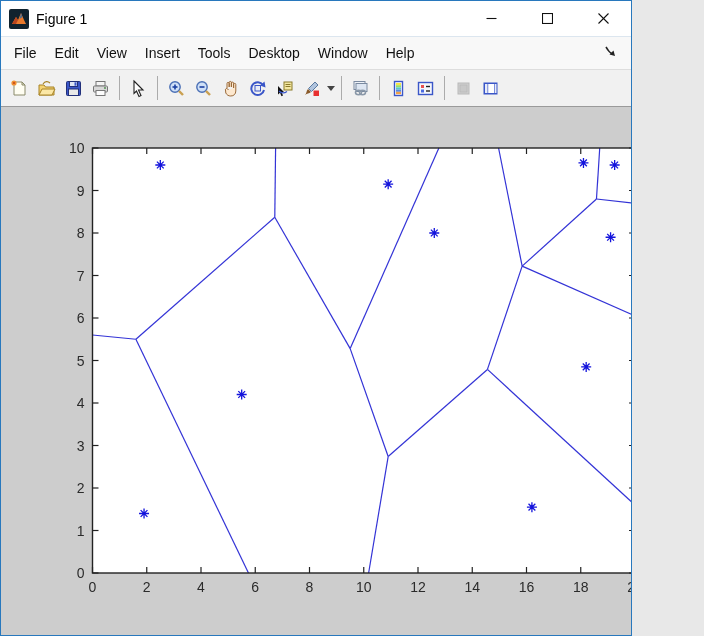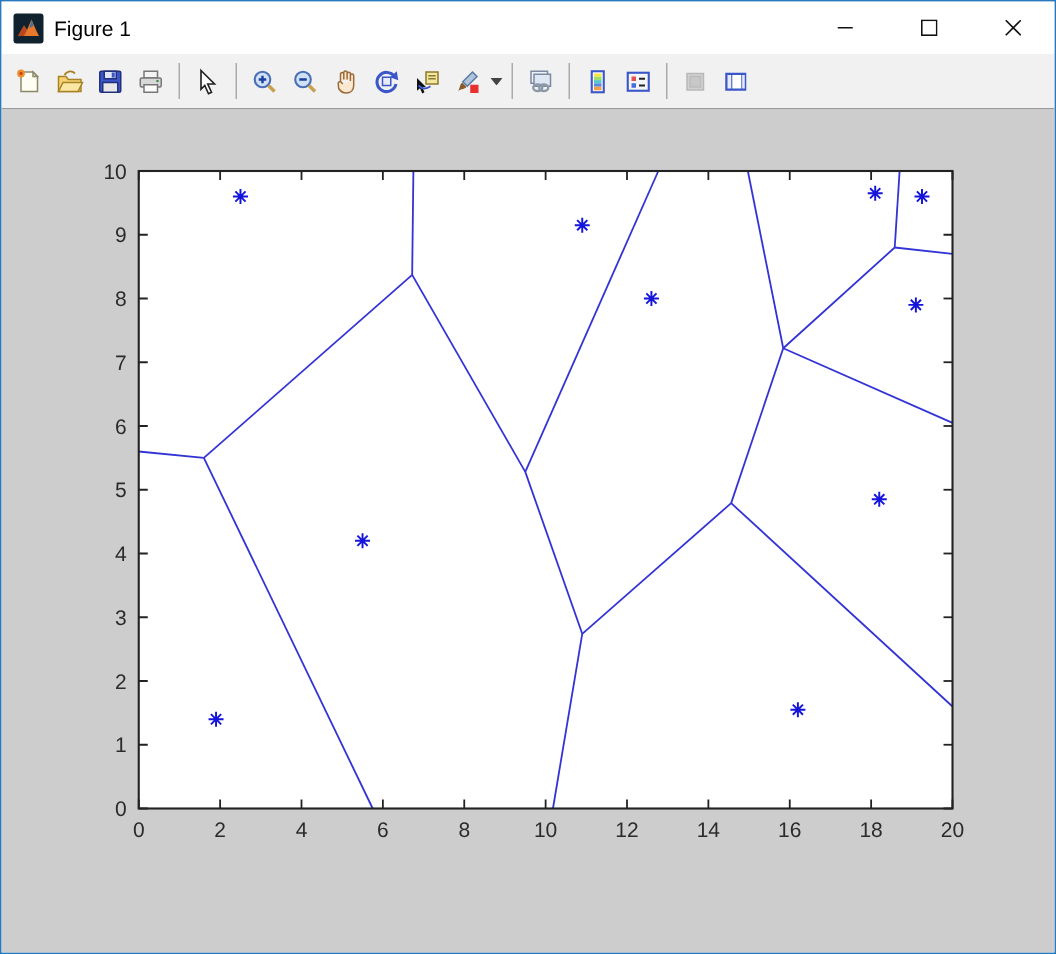--- a/index.html
+++ b/index.html
@@ -1,17 +1,17 @@
 <!DOCTYPE html>
 <html><head>
 <meta charset="utf-8">
 <style>
   * { margin:0; padding:0; box-sizing:border-box; }
   html,body { width:704px; height:636px; font-family:"Liberation Sans", sans-serif; background:#e8e8e8; }
-  .window { width:704px; height:636px; border:1px solid #2878bd; background:#fff; display:flex; flex-direction:column; overflow:hidden; }
+  .window { width:632px; height:636px; border:1px solid #2878bd; background:#fff; display:flex; flex-direction:column; overflow:hidden; }
 
   
   .titlebar { height:35px; background:#ffffff; display:flex; align-items:center; padding-left:8px; flex:0 0 auto; }
   .app-icon { width:20px; height:20px; background:#10222e; border-radius:2px; display:flex; align-items:center; justify-content:center; margin-right:7px; }
   .title-text { font-size:14px; color:#000; }
   .win-controls { margin-left:auto; display:flex; height:100%; }
   .win-btn { width:56px; height:100%; display:flex; align-items:center; justify-content:center; }
   .win-btn svg { stroke:#111; stroke-width:1.1; fill:none; }
 
   
@@ -58,20 +58,36 @@
       </div>
       <div class="win-btn">
         <svg width="11" height="11" viewBox="0 0 11 11">
             <line x1="0.5" y1="0.5" x2="10.5" y2="10.5"></line>
             <line x1="10.5" y1="0.5" x2="0.5" y2="10.5"></line>
           </svg>
       </div>
     </div>
   </div>
 
+  <div class="menubar">
+    <span class="menu-item">File</span>
+    <span class="menu-item">Edit</span>
+    <span class="menu-item">View</span>
+    <span class="menu-item">Insert</span>
+    <span class="menu-item">Tools</span>
+    <span class="menu-item">Desktop</span>
+    <span class="menu-item">Window</span>
+    <span class="menu-item">Help</span>
+    <span class="dock-icon">
+      <svg width="13" height="13" viewBox="0 0 13 13">
+          <path d="M2 2 C5 7 6 8 9 9" stroke="#222" stroke-width="1.6" fill="none"></path>
+          <polygon points="11,11 5.5,9.5 9.5,5.5" fill="#222"></polygon>
+        </svg>
+    </span>
+  </div>
 
   <div class="toolbar">
     <div class="tb-btn">
       <svg width="19" height="19" viewBox="0 0 19 19">
         <path d="M4 3 h8 l3 3 v10 h-11 z" fill="#fffef2" stroke="#8a8a6a"></path>
         <path d="M12 3 l3 3 h-3 z" fill="#e6e6c8" stroke="#8a8a6a"></path>
         <circle cx="4" cy="4" r="2.6" fill="#f09030"></circle>
           <circle cx="4" cy="4" r="1.1" fill="#c84818"></circle>
       </svg>
     </div>

